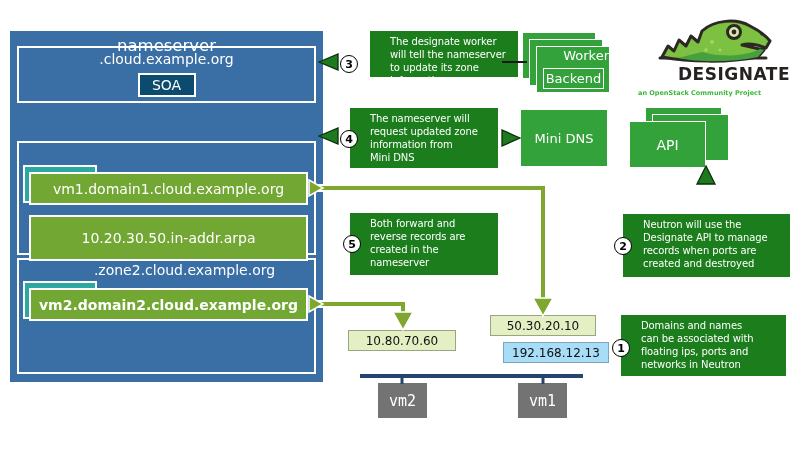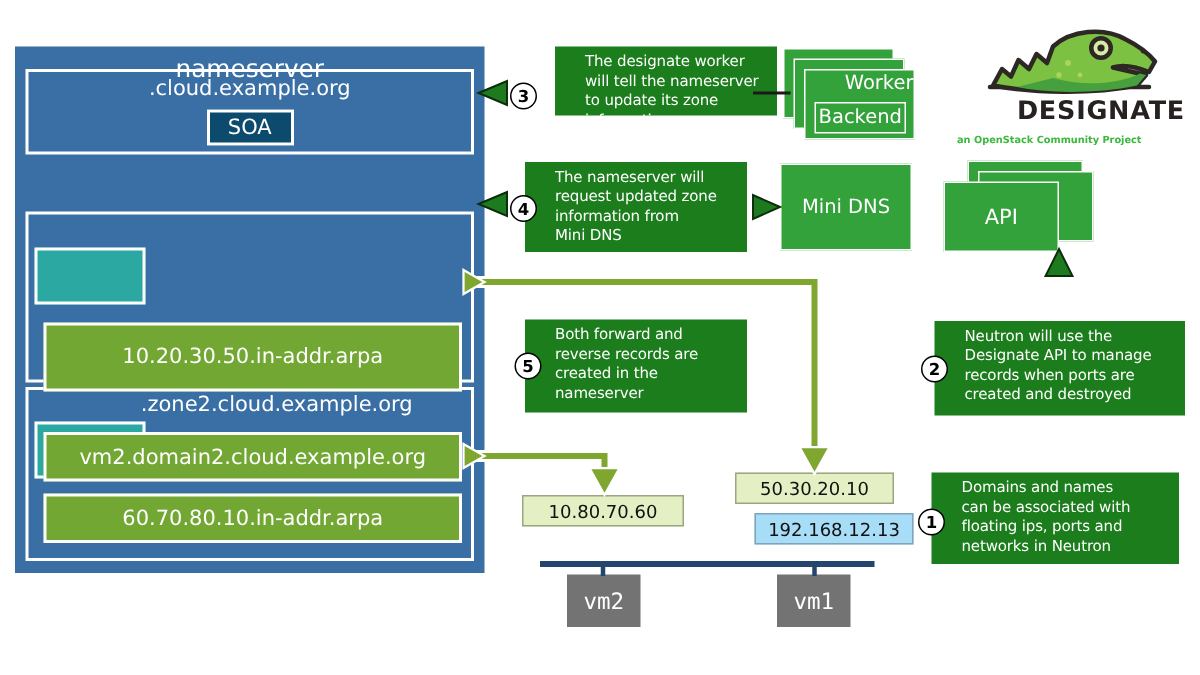--- a/index.html
+++ b/index.html
@@ -58,28 +58,28 @@
   <div class="abs ns-panel" style="left:10px; top:31px; width:313px; height:351px;">
     <div class="abs ns-title" style="top:5px;">nameserver</div>
 
     <div class="abs wborder" style="left:7px; top:15px; width:299px; height:57px;">
       <div class="abs zone-title" style="top:3px;">.cloud.example.org</div>
       <div class="abs teal-chip ctr" style="left:50%; transform:translateX(-50%); top:25px; width:58px; height:24px;">SOA</div>
     </div>
 
     <div class="abs wborder" style="left:7px; top:110px; width:299px; height:114px;">
       <div class="abs teal-shadow" style="left:4px; top:22px; width:74px; height:38px;"></div>
+      <div class="abs record-row ctr" style="left:10px; top:29px; width:279px; height:33px;">vm1.domain1.cloud.example.org</div>
       <div class="abs record-row ctr" style="left:10px; top:72px; width:279px; height:46px;">10.20.30.50.in-addr.arpa</div>
     </div>
 
     <div class="abs wborder" style="left:7px; top:227px; width:299px; height:116px;">
       <div class="abs zone-title" style="top:2px;padding-left:36px;">.zone2.cloud.example.org</div>
       <div class="abs teal-shadow" style="left:4px; top:21px; width:74px; height:38px;"></div>
-      <div class="abs record-row ctr" style="left:10px; top:28px; width:279px; height:33px;">vm2.domain2.cloud.example.org</div>
-      <div class="abs record-row ctr" style="left:10px; top:69px; width:279px; height:33px;">60.70.80.10.in-addr.arpa</div>
+      <div class="abs record-row ctr" style="left:10px; top:28px; width:279px; height:33px;font-weight:bold;">vm2.domain2.cloud.example.org</div>
     </div>
   </div>
 
   <div class="abs step" style="left:370px; top:31px; width:148px; height:46px;">
     <div class="step-text">The designate worker
 will tell the nameserver
 to update its zone
 information</div>
   </div>
   <div class="abs step" style="left:350px; top:108px; width:148px; height:60px;">

